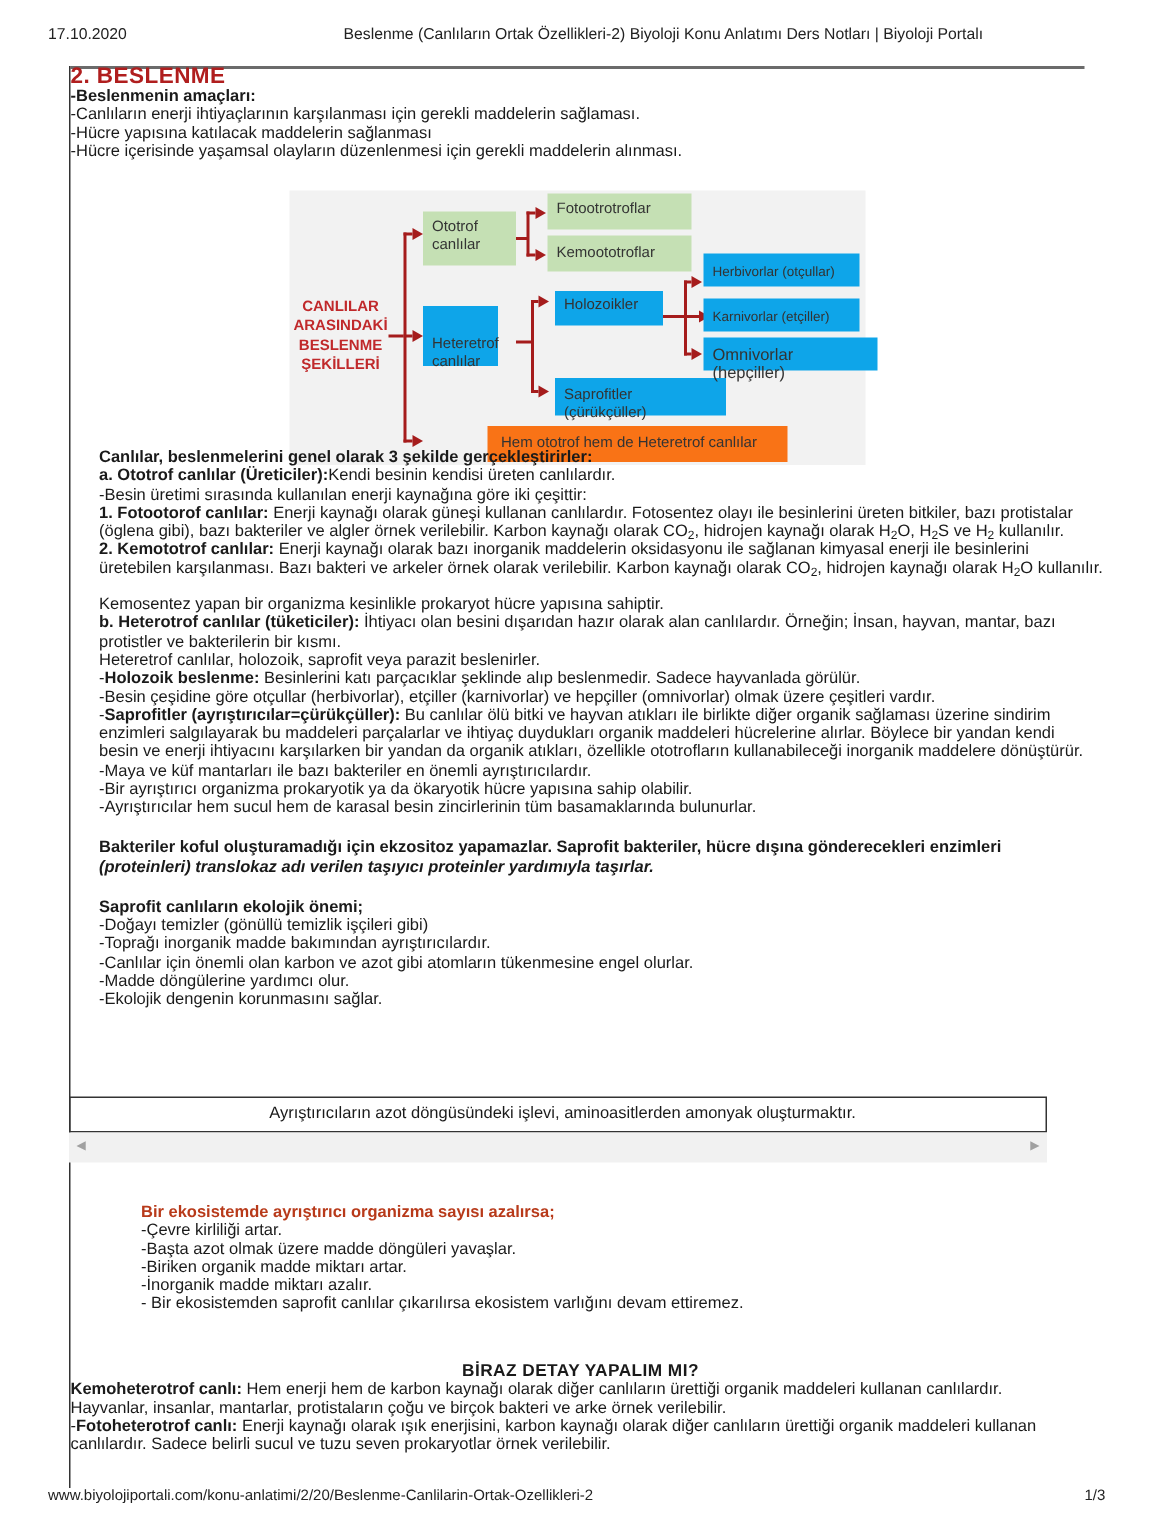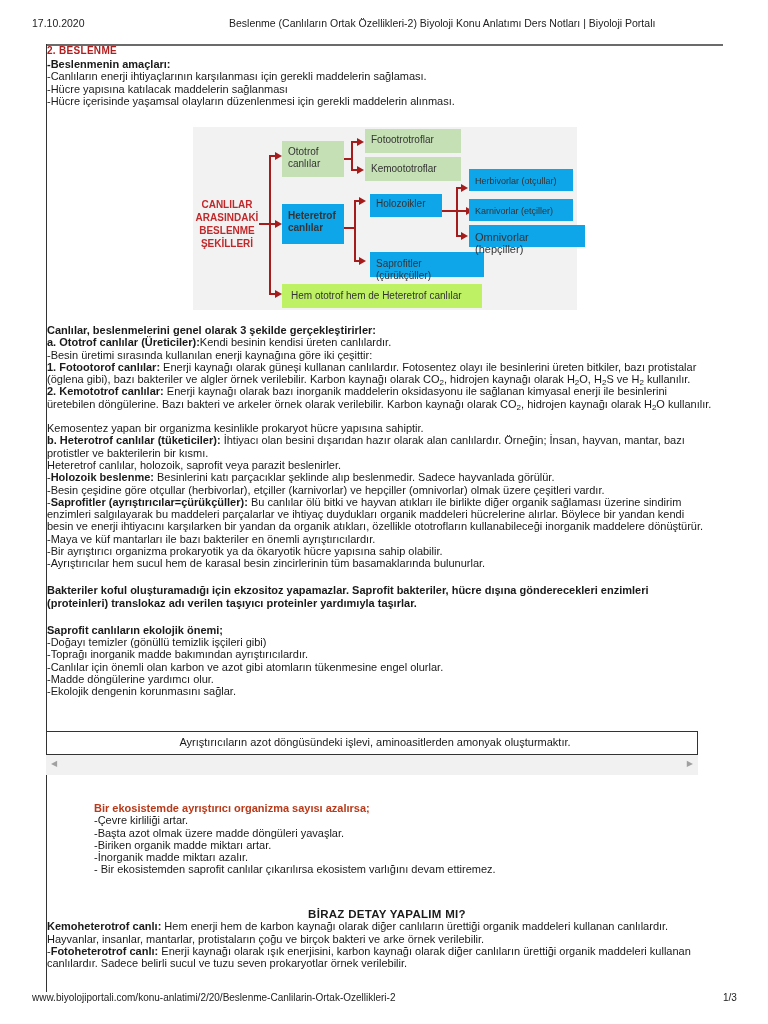--- a/index.html
+++ b/index.html
@@ -15,28 +15,28 @@
   .ftr-url { left: 32px; }
   .ftr-page { left: 723px; }
 
   .top-rule { position: absolute; left: 47px; top: 44px; width: 676px; height: 2px; background: #6b6b6b; }
   .left-rule { position: absolute; left: 46px; top: 44px; width: 1px; height: 948px; background: #333; }
 
   .content { position: absolute; left: 47px; top: 44px; width: 680px; font-size: 11px; line-height: 12.3px; }
   .line { white-space: nowrap; }
   .b { font-weight: bold; }
   .red { color: #b83a1a; font-weight: bold; }
-  .title-red { color: #b01e1e; font-weight: bold; font-size: 10px; letter-spacing: 0.3px; line-height: 14px; }
+  .title-red { color: #b01e1e; font-weight: bold; font-size: 15px; letter-spacing: 0.3px; line-height: 14px; }
   sub { font-size: 8px; vertical-align: -2px; line-height: 0; }
 
   .diagram { position: absolute; left: 193px; top: 127px; width: 384px; height: 183px; background: #f2f2f2; }
   .dbox { position: absolute; font-size: 10px; line-height: 12px; color: #333; padding: 2px 6px; box-sizing: border-box; }
   .green { background: #c5e0b4; }
   .yellow { background: #0ea5e9; }
-  .salmon { background: #bef264; }
+  .salmon { background: #f97316; margin-left: 43px; }
   .dlabel { position: absolute; color: #c0292b; font-weight: bold; font-size: 10px; line-height: 13px; text-align: center; }
   .dline { position: absolute; background: #a51c1c; }
   .arrow { position: absolute; width: 0; height: 0; border-top: 4px solid transparent; border-bottom: 4px solid transparent; border-left: 7px solid #a51c1c; }
 
   .spacer { height: 12px; }
   .note-box { position: absolute; left: 46px; top: 731px; width: 652px; height: 24px; border: 1.5px solid #333; box-sizing: border-box; font-size: 11px; line-height: 21px; padding-left: 6px; text-align: center; }
   .scrollbar { position: absolute; left: 46px; top: 755px; width: 652px; height: 20px; background: #f1f1f1; }
   .scroll-left { position: absolute; left: 5px; top: 4px; font-size: 8px; color: #a0a0a0; }
   .scroll-right { position: absolute; right: 5px; top: 4px; font-size: 8px; color: #a0a0a0; }
   .center-head { text-align: center; font-weight: bold; font-size: 11.5px; letter-spacing: 0.3px; }
@@ -79,21 +79,21 @@
 
   <div class="dline" style="left:151px; top:31px; width:8px; height:2px;"></div>
   <div class="dline" style="left:158px; top:14px; width:2px; height:30px;"></div>
   <div class="dline" style="left:158px; top:14px; width:6px; height:2px;"></div>
   <div class="arrow" style="left:164px; top:11px;"></div>
   <div class="dline" style="left:158px; top:42px; width:6px; height:2px;"></div>
   <div class="arrow" style="left:164px; top:39px;"></div>
   <div class="dbox green" style="left:172px; top:2px; width:96px; height:24px; padding-top:5px;">Fotootrotroflar</div>
   <div class="dbox green" style="left:172px; top:30px; width:96px; height:24px; padding-top:6px;">Kemoototroflar</div>
 
-  <div class="dbox yellow" style="left:89px; top:77px; width:62px; height:40px; padding-top:6px;font-weight:bold;">Heteretrof canlılar</div>
+  <div class="dbox yellow" style="left:89px; top:77px; width:50px; height:40px; padding-top:20px;">Heteretrof canlılar</div>
 
   <div class="dline" style="left:151px; top:100px; width:10px; height:2px;"></div>
   <div class="dline" style="left:161px; top:73px; width:2px; height:62px;"></div>
   <div class="dline" style="left:161px; top:73px; width:5px; height:2px;"></div>
   <div class="arrow" style="left:166px; top:70px;"></div>
   <div class="dline" style="left:161px; top:133px; width:5px; height:2px;"></div>
   <div class="arrow" style="left:166px; top:130px;"></div>
   <div class="dbox yellow" style="left:177px; top:67px; width:72px; height:23px; padding-top:4px;">Holozoikler</div>
   <div class="dbox yellow" style="left:177px; top:125px; width:114px; height:25px; padding-top:6px;">Saprofitler (çürükçüller)</div>
 
@@ -104,44 +104,44 @@
   <div class="arrow" style="left:273px; top:80px;"></div>
   <div class="dline" style="left:263px; top:108px; width:5px; height:2px;"></div>
   <div class="arrow" style="left:268px; top:105px;"></div>
   <div class="dbox yellow" style="left:276px; top:42px; width:104px; height:22px; padding-top:6px; font-size:9px;">Herbivorlar (otçullar)</div>
   <div class="dbox yellow" style="left:276px; top:72px; width:104px; height:22px; padding-top:6px; font-size:9px;">Karnivorlar (etçiller)</div>
   <div class="dbox yellow" style="left:276px; top:98px; width:116px; height:22px; padding-top:6px; font-size:11px;">Omnivorlar (hepçiller)</div>
 
   <div class="dbox salmon" style="left:89px; top:157px; width:200px; height:24px; padding-top:6px; padding-left:9px;">Hem ototrof hem de Heteretrof canlılar</div>
 </div>
 
-<div class="content" style="top:324px;">
+<div class="content" style="top:299px;margin-left:19px;">
   <div class="line b">Canlılar, beslenmelerini genel olarak 3 şekilde gerçekleştirirler:</div>
   <div class="line"><span class="b">a. Ototrof canlılar (Üreticiler):</span><span>Kendi besinin kendisi üreten canlılardır.</span></div>
   <div class="line">-Besin üretimi sırasında kullanılan enerji kaynağına göre iki çeşittir:</div>
   <div class="line"><span class="b">1. Fotootorof canlılar:</span><span> Enerji kaynağı olarak güneşi kullanan canlılardır. Fotosentez olayı ile besinlerini üreten bitkiler, bazı protistalar</span></div>
   <div class="line"><span>(öglena gibi), bazı bakteriler ve algler örnek verilebilir. Karbon kaynağı olarak CO</span><sub>2</sub><span>, hidrojen kaynağı olarak H</span><sub>2</sub><span>O, H</span><sub>2</sub><span>S ve H</span><sub>2</sub><span> kullanılır.</span></div>
   <div class="line"><span class="b">2. Kemototrof canlılar:</span><span> Enerji kaynağı olarak bazı inorganik maddelerin oksidasyonu ile sağlanan kimyasal enerji ile besinlerini</span></div>
-  <div class="line"><span>üretebilen döngülerine. Bazı bakteri ve arkeler örnek olarak verilebilir. Karbon kaynağı olarak CO</span><sub>2</sub><span>, hidrojen kaynağı olarak H</span><sub>2</sub><span>O kullanılır.</span></div>
+  <div class="line"><span>üretebilen karşılanması. Bazı bakteri ve arkeler örnek olarak verilebilir. Karbon kaynağı olarak CO</span><sub>2</sub><span>, hidrojen kaynağı olarak H</span><sub>2</sub><span>O kullanılır.</span></div>
   <div class="spacer"></div>
   <div class="line">Kemosentez yapan bir organizma kesinlikle prokaryot hücre yapısına sahiptir.</div>
   <div class="line"><span class="b">b. Heterotrof canlılar (tüketiciler):</span><span> İhtiyacı olan besini dışarıdan hazır olarak alan canlılardır. Örneğin; İnsan, hayvan, mantar, bazı</span></div>
   <div class="line">protistler ve bakterilerin bir kısmı.</div>
   <div class="line">Heteretrof canlılar, holozoik, saprofit veya parazit beslenirler.</div>
   <div class="line"><span>-</span><span class="b">Holozoik beslenme:</span><span> Besinlerini katı parçacıklar şeklinde alıp beslenmedir. Sadece hayvanlada görülür.</span></div>
   <div class="line">-Besin çeşidine göre otçullar (herbivorlar), etçiller (karnivorlar) ve hepçiller (omnivorlar) olmak üzere çeşitleri vardır.</div>
   <div class="line"><span>-</span><span class="b">Saprofitler (ayrıştırıcılar=çürükçüller):</span><span> Bu canlılar ölü bitki ve hayvan atıkları ile birlikte diğer organik sağlaması üzerine sindirim</span></div>
   <div class="line">enzimleri salgılayarak bu maddeleri parçalarlar ve ihtiyaç duydukları organik maddeleri hücrelerine alırlar. Böylece bir yandan kendi</div>
   <div class="line">besin ve enerji ihtiyacını karşılarken bir yandan da organik atıkları, özellikle ototrofların kullanabileceği inorganik maddelere dönüştürür.</div>
   <div class="line">-Maya ve küf mantarları ile bazı bakteriler en önemli ayrıştırıcılardır.</div>
   <div class="line">-Bir ayrıştırıcı organizma prokaryotik ya da ökaryotik hücre yapısına sahip olabilir.</div>
   <div class="line">-Ayrıştırıcılar hem sucul hem de karasal besin zincirlerinin tüm basamaklarında bulunurlar.</div>
   <div class="spacer" style="height:14px;"></div>
   <div class="line b" style="line-height:13.5px;">Bakteriler koful oluşturamadığı için ekzositoz yapamazlar. Saprofit bakteriler, hücre dışına gönderecekleri enzimleri</div>
-  <div class="line b" style="line-height:13.5px;">(proteinleri) translokaz adı verilen taşıyıcı proteinler yardımıyla taşırlar.</div>
+  <div class="line b" style="line-height:13.5px;font-style:italic;">(proteinleri) translokaz adı verilen taşıyıcı proteinler yardımıyla taşırlar.</div>
   <div class="spacer" style="height:13px;"></div>
   <div class="line b">Saprofit canlıların ekolojik önemi;</div>
   <div class="line">-Doğayı temizler (gönüllü temizlik işçileri gibi)</div>
   <div class="line">-Toprağı inorganik madde bakımından ayrıştırıcılardır.</div>
   <div class="line">-Canlılar için önemli olan karbon ve azot gibi atomların tükenmesine engel olurlar.</div>
   <div class="line">-Madde döngülerine yardımcı olur.</div>
   <div class="line">-Ekolojik dengenin korunmasını sağlar.</div>
 </div>
 
 <div class="note-box">Ayrıştırıcıların azot döngüsündeki işlevi, aminoasitlerden amonyak oluşturmaktır.</div>

